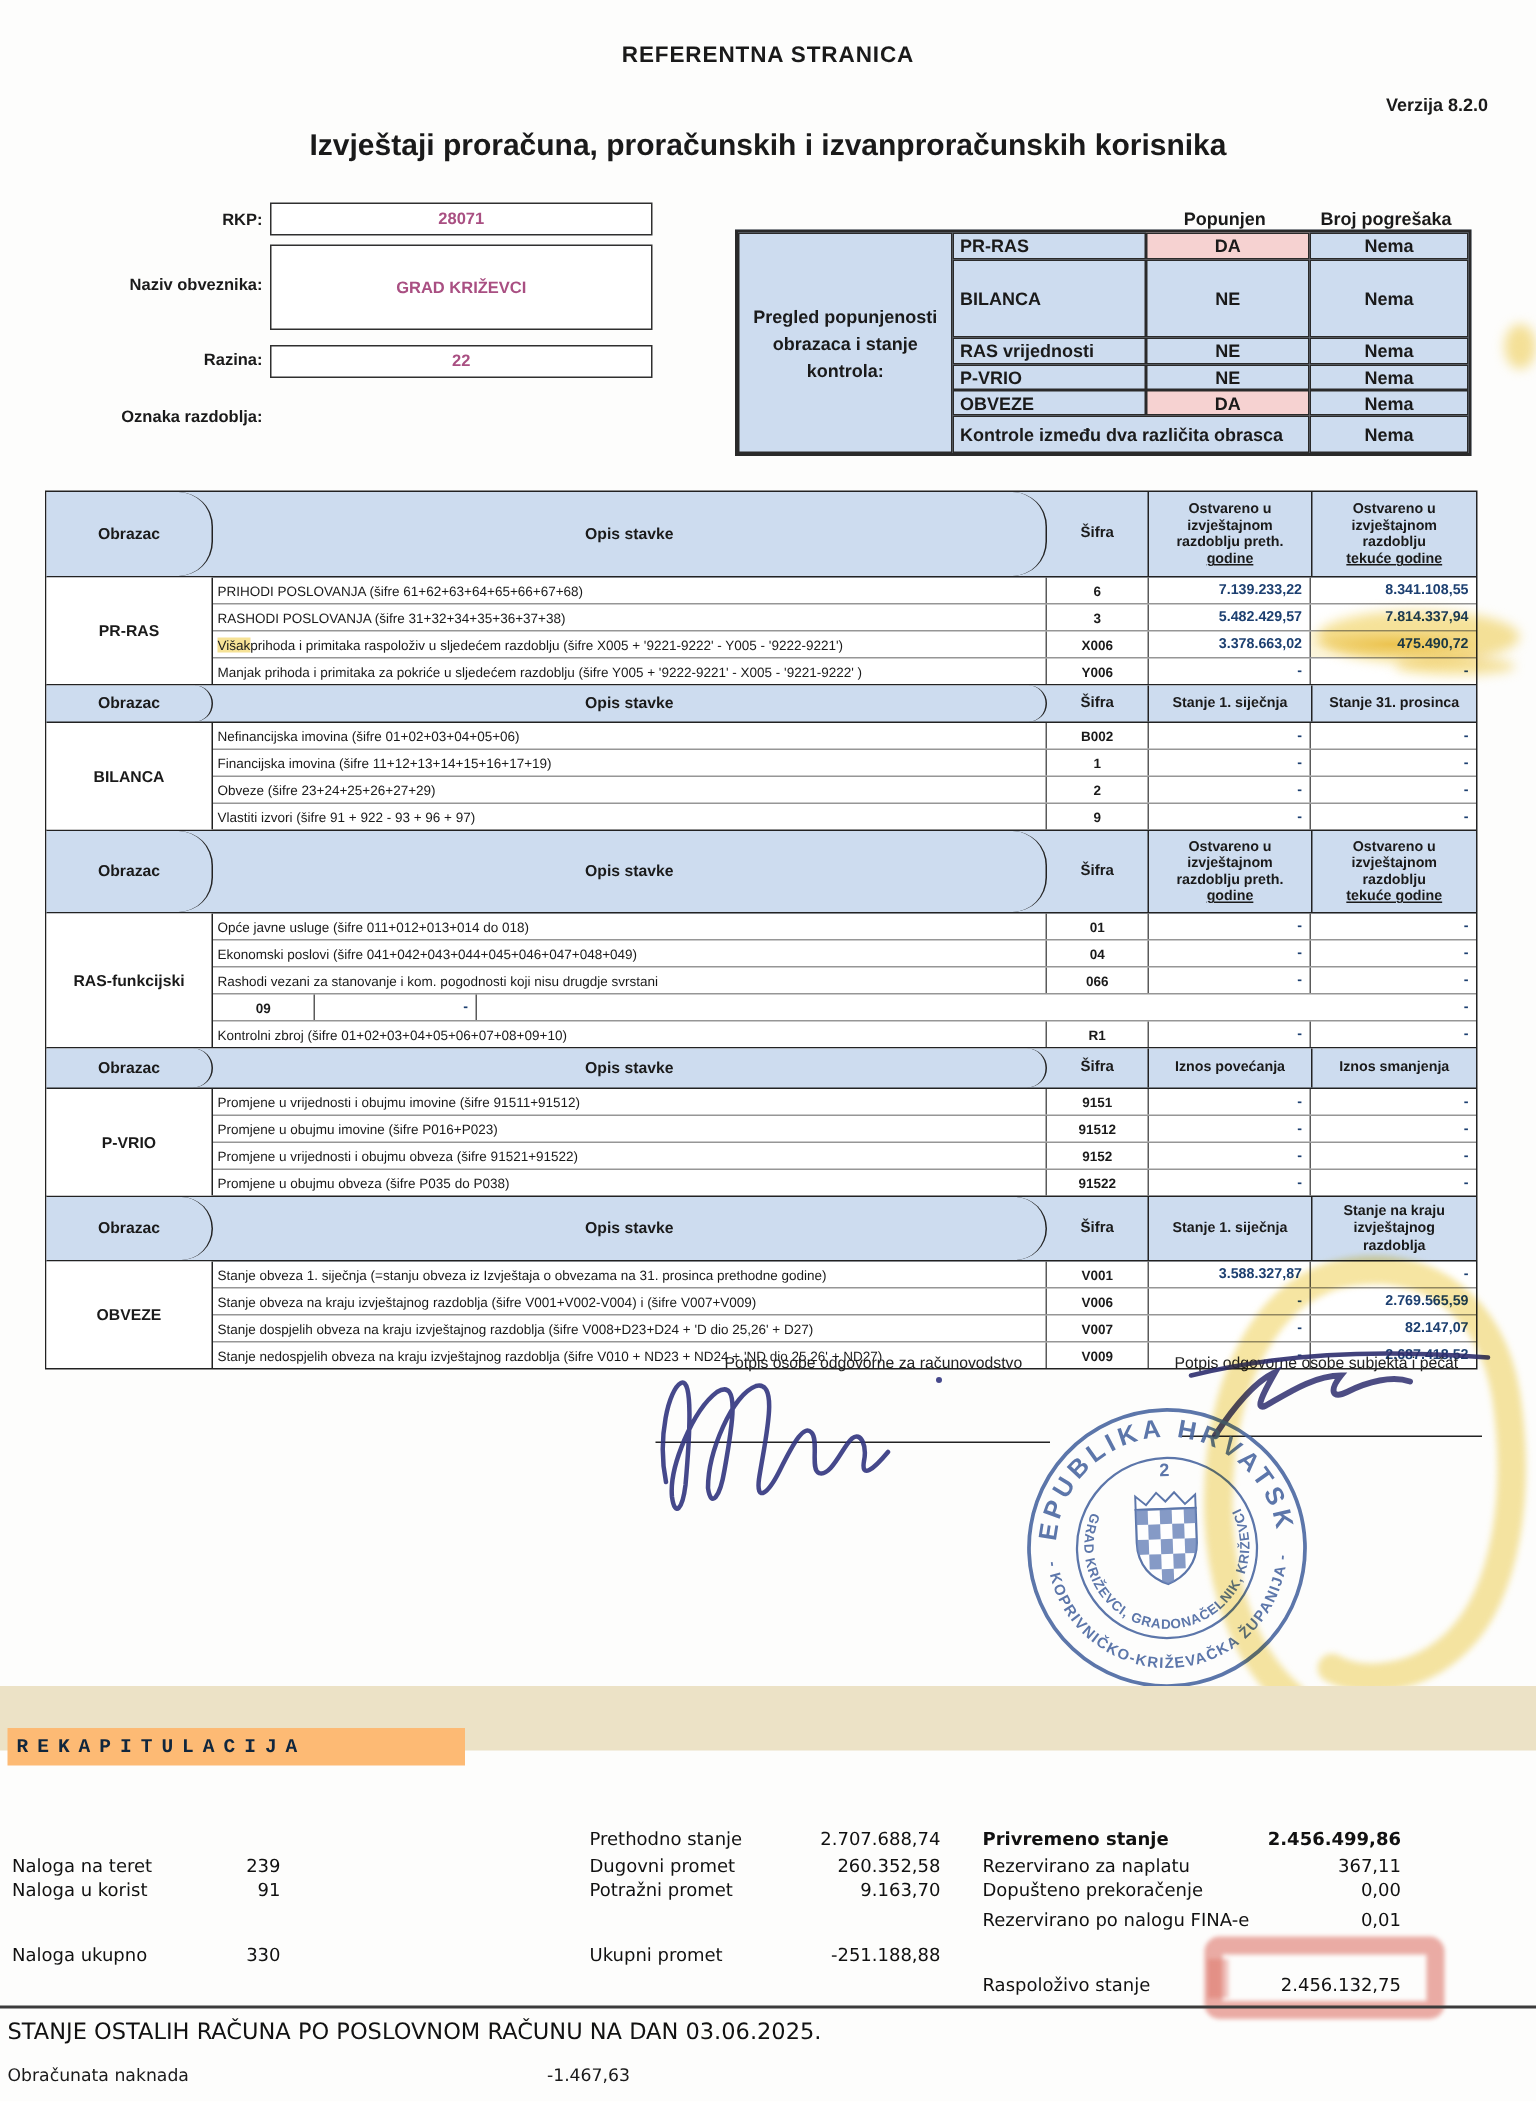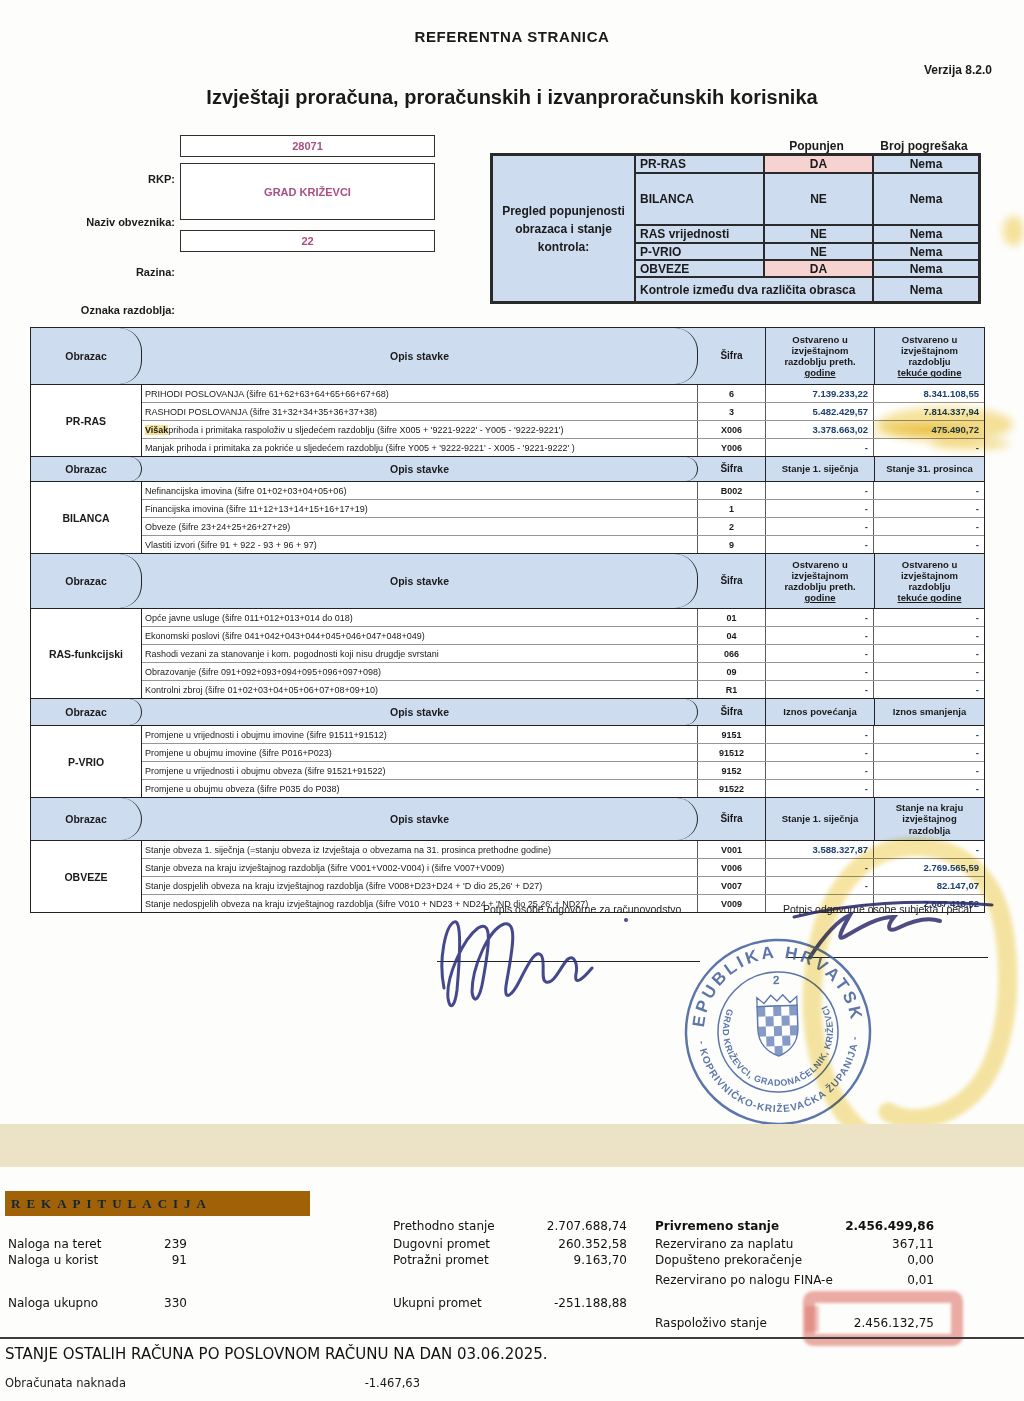--- a/index.html
+++ b/index.html
@@ -8,21 +8,21 @@
 
   
   .doc-title{position:absolute;top:28px;left:0;width:100%;text-align:center;
              font-size:15px;font-weight:bold;letter-spacing:.6px;}
   .version{position:absolute;top:63px;right:32px;font-size:12px;font-weight:bold;}
   .subtitle{position:absolute;top:86px;left:0;width:100%;text-align:center;
             font-size:20px;font-weight:bold;}
 
   
   .field-label{position:absolute;left:5px;width:170px;text-align:right;
-               font-size:11px;font-weight:bold;margin-top:32px;}
+               font-size:11px;font-weight:bold;}
   .field-box{position:absolute;border:1.5px solid #2f2f2f;background:#fff;
              display:flex;align-items:center;justify-content:center;
              font-size:11px;font-weight:bold;color:#a94f82;}
 
   
   .ct-colhead{position:absolute;top:139px;font-size:12px;font-weight:bold;text-align:center;}
   #control-table{position:absolute;left:490px;top:153px;width:487px;
                  display:grid;grid-template-columns:143px 129px 109px 106px;
                  grid-template-rows:18px 52px 18px 17px 17px 25px;
                  background:#cddcef;border:2px solid #2a2a2a;
@@ -51,38 +51,38 @@
   .rows{flex:1;display:flex;flex-direction:column;}
   .drow{display:flex;height:17px;border-bottom:1px solid #969696;}
   .rows .drow:last-child{border-bottom:none;}
   .d-desc{width:552px;border-right:1px solid #5a5a5a;font-size:9px;display:flex;align-items:center;
           padding-left:3px;white-space:nowrap;overflow:hidden;}
   .d-code{width:67px;border-right:1px solid #5a5a5a;display:flex;align-items:center;
           justify-content:center;font-weight:bold;font-size:9px;}
   .d-v{display:flex;align-items:center;justify-content:flex-end;padding-right:5px;
        font-weight:bold;font-size:9.5px;color:#1c3f70;}
   .d-v.w-v1{border-right:1px solid #5a5a5a;width:102px;}
-  .ymark{background:rgba(240,206,80,.6);font-weight:bold;}
+  .ymark{background:rgba(240,206,80,.6);}
   .yv{background:radial-gradient(closest-side,rgba(240,206,80,.7),rgba(240,206,80,.2));}
 
   
   .sig-label{position:absolute;top:903px;font-size:10.5px;color:#222;}
   .sig-line{position:absolute;height:0;border-top:1.5px solid #222;}
   .sig-svg{position:absolute;}
   #stamp{position:absolute;left:678px;top:932px;width:200px;height:200px;opacity:.88;transform:rotate(-2deg);}
 
   
   .marker{position:absolute;mix-blend-mode:multiply;pointer-events:none;}
   .yellow-blob{background:rgba(238,203,70,.55);border-radius:50%;filter:blur(4px);}
 
   
   .beige-band{position:absolute;left:0;top:1124px;width:1024px;height:43px;background:#ece2c6;}
-  #recap-title{position:absolute;left:5px;top:1191px;width:305px;height:25px;background:#a16207;
+  #recap-title{position:absolute;left:5px;top:1152px;width:305px;height:25px;background:#fdba74;
                display:flex;align-items:center;padding-left:6px;box-sizing:border-box;
-               font-family:Liberation Serif, serif;font-size:13px;font-weight:bold;
+               font-family:Liberation Mono, monospace;font-size:13px;font-weight:bold;
                letter-spacing:6px;color:#10263d;}
   .recap-row{position:absolute;display:flex;justify-content:space-between;align-items:center;
              height:16px;font-family:"DejaVu Sans",sans-serif;font-size:12px;color:#111;}
   .recap-row.b{font-weight:bold;}
   .footer-rule{position:absolute;left:0;top:1337px;width:1024px;border-top:2.5px solid #3c3c3c;}
   .statement{position:absolute;left:5px;top:1345px;font-family:"DejaVu Sans",sans-serif;
              font-size:15px;color:#111;white-space:nowrap;}
   .fee-label{position:absolute;left:5px;top:1376px;font-family:"DejaVu Sans",sans-serif;font-size:11.5px;}
   .fee-value{position:absolute;left:330px;top:1376px;width:90px;text-align:right;
              font-family:"DejaVu Sans",sans-serif;font-size:11.5px;}
@@ -250,21 +250,20 @@
             <div class="d-v w-v1">-</div>
             <div class="d-v w-v2">-</div>
           </div>
           <div class="drow">
             <div class="d-desc">Rashodi vezani za stanovanje i kom. pogodnosti koji nisu drugdje svrstani</div>
             <div class="d-code">066</div>
             <div class="d-v w-v1">-</div>
             <div class="d-v w-v2">-</div>
           </div>
           <div class="drow">
-            <div class="d-desc">Obrazovanje (šifre 091+092+093+094+095+096+097+098)</div>
             <div class="d-code">09</div>
             <div class="d-v w-v1">-</div>
             <div class="d-v w-v2">-</div>
           </div>
           <div class="drow">
             <div class="d-desc">Kontrolni zbroj (šifre 01+02+03+04+05+06+07+08+09+10)</div>
             <div class="d-code">R1</div>
             <div class="d-v w-v1">-</div>
             <div class="d-v w-v2">-</div>
           </div>

